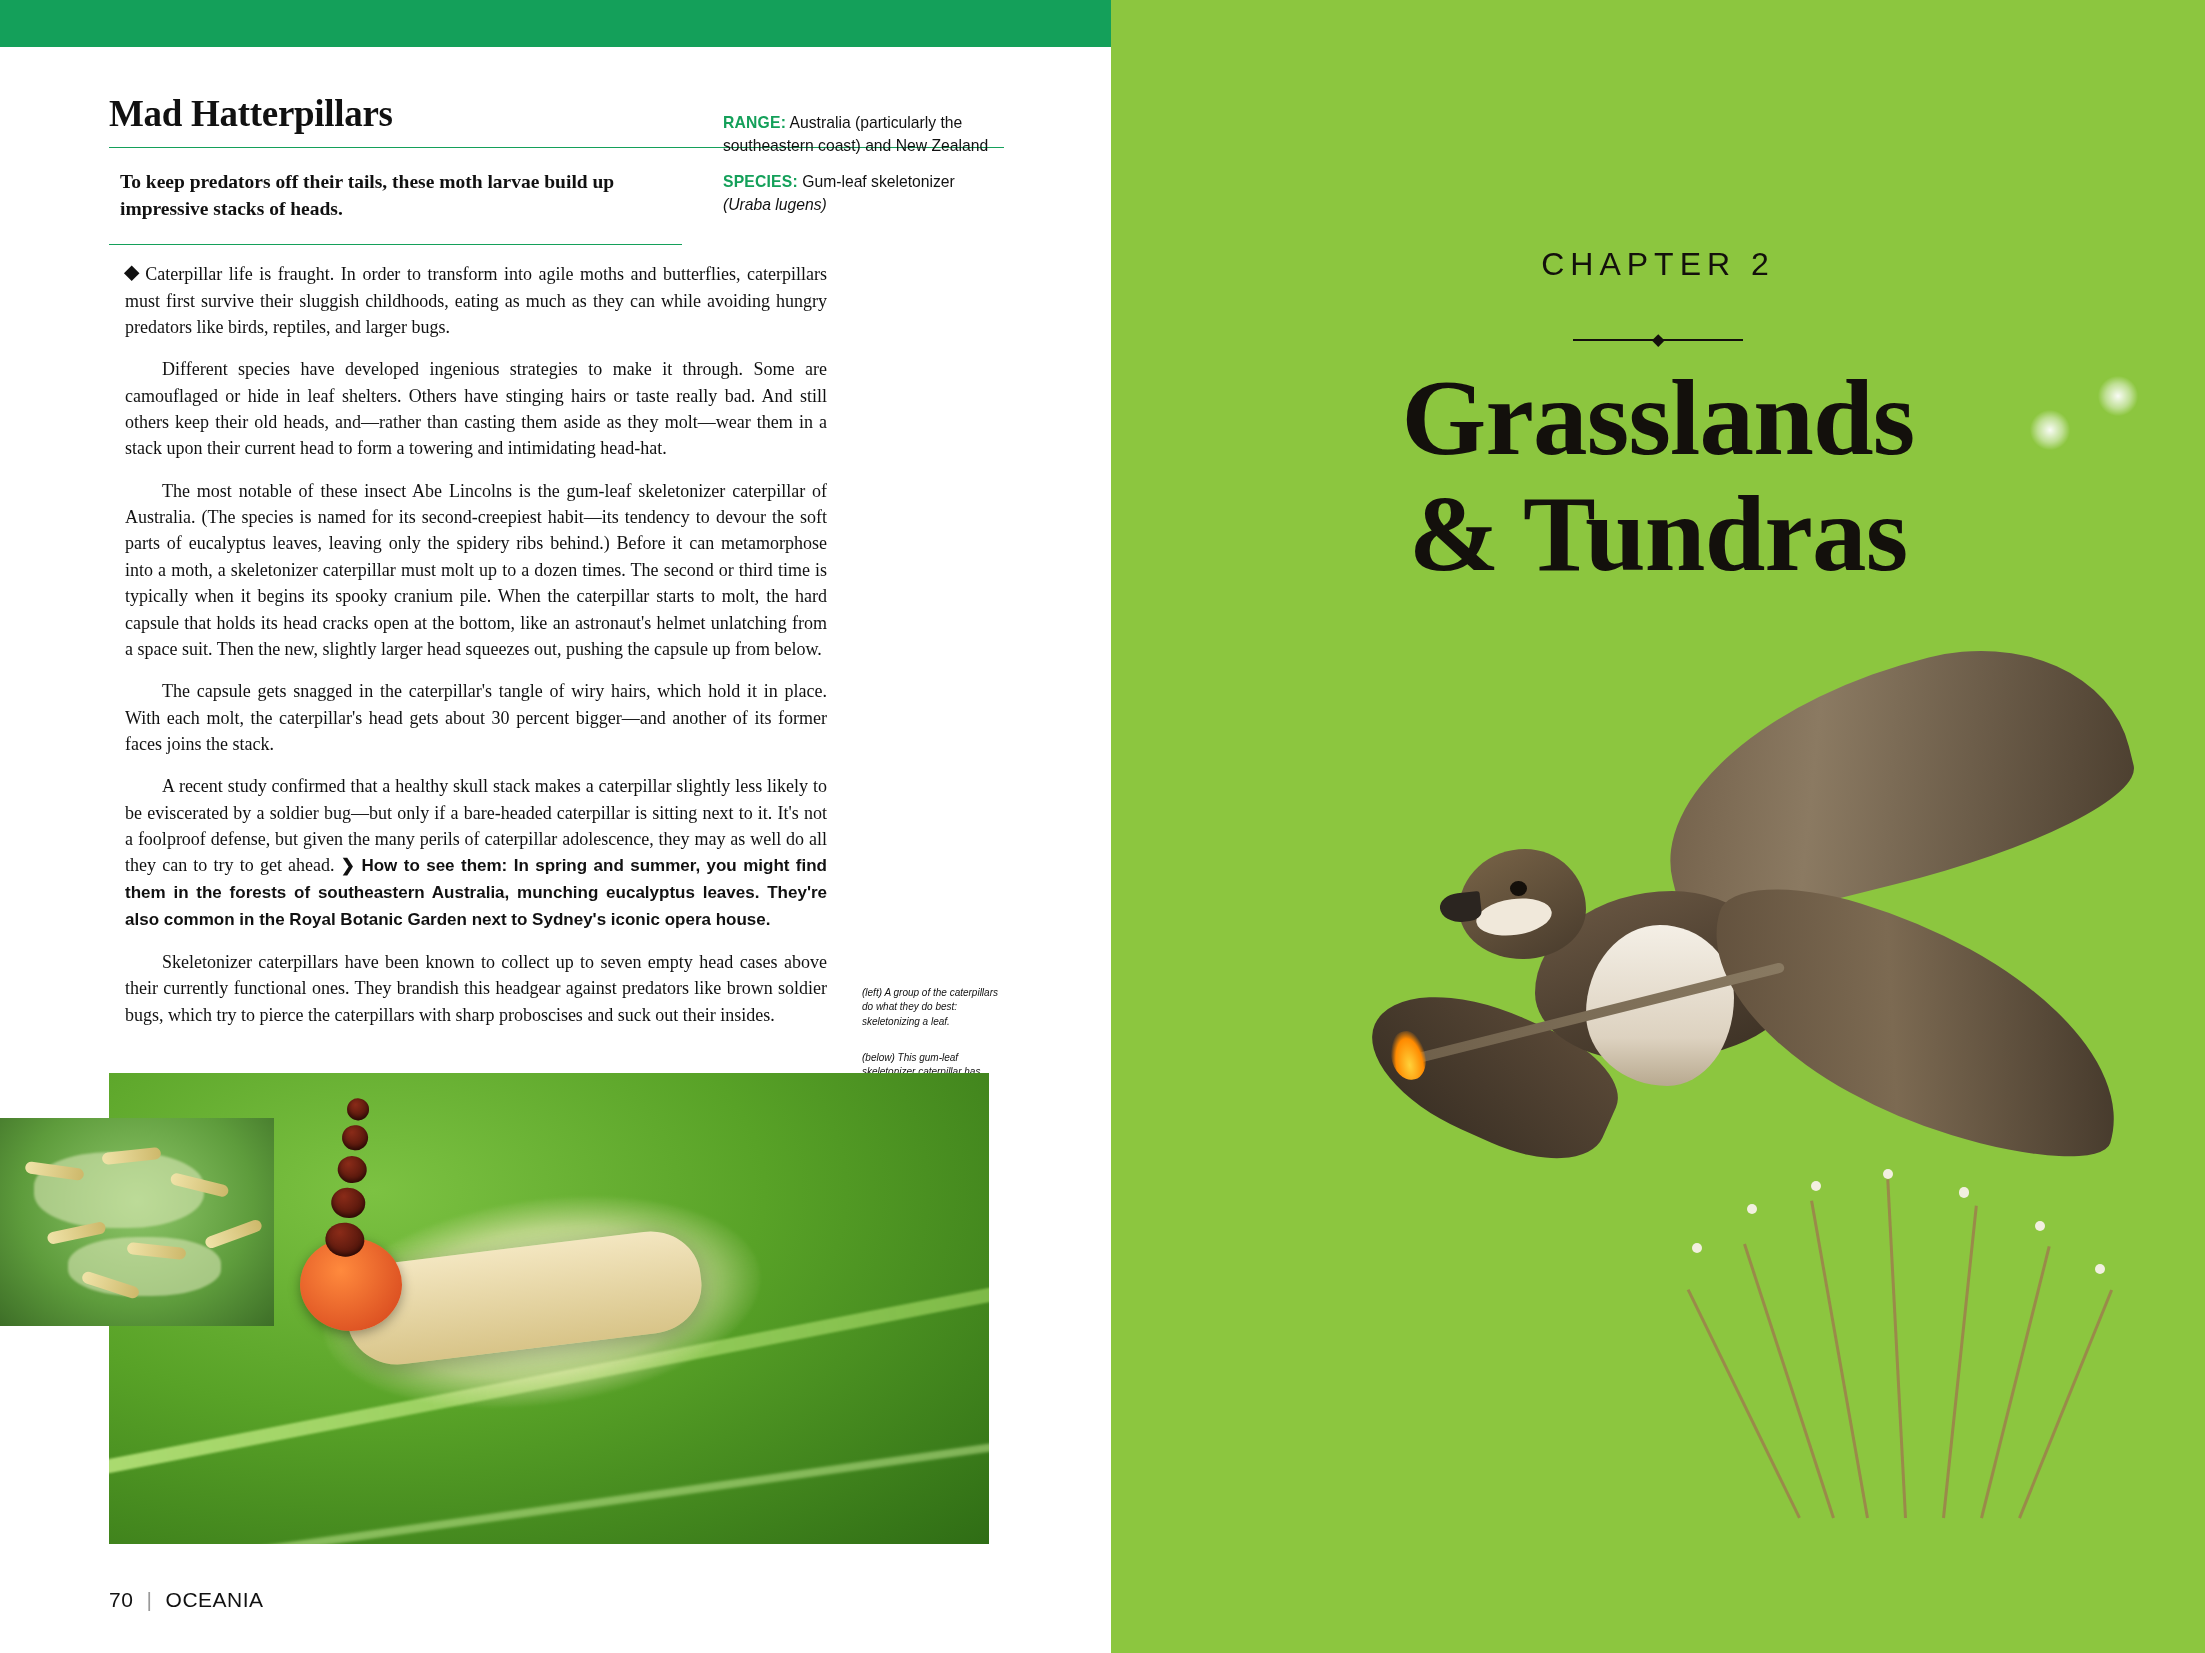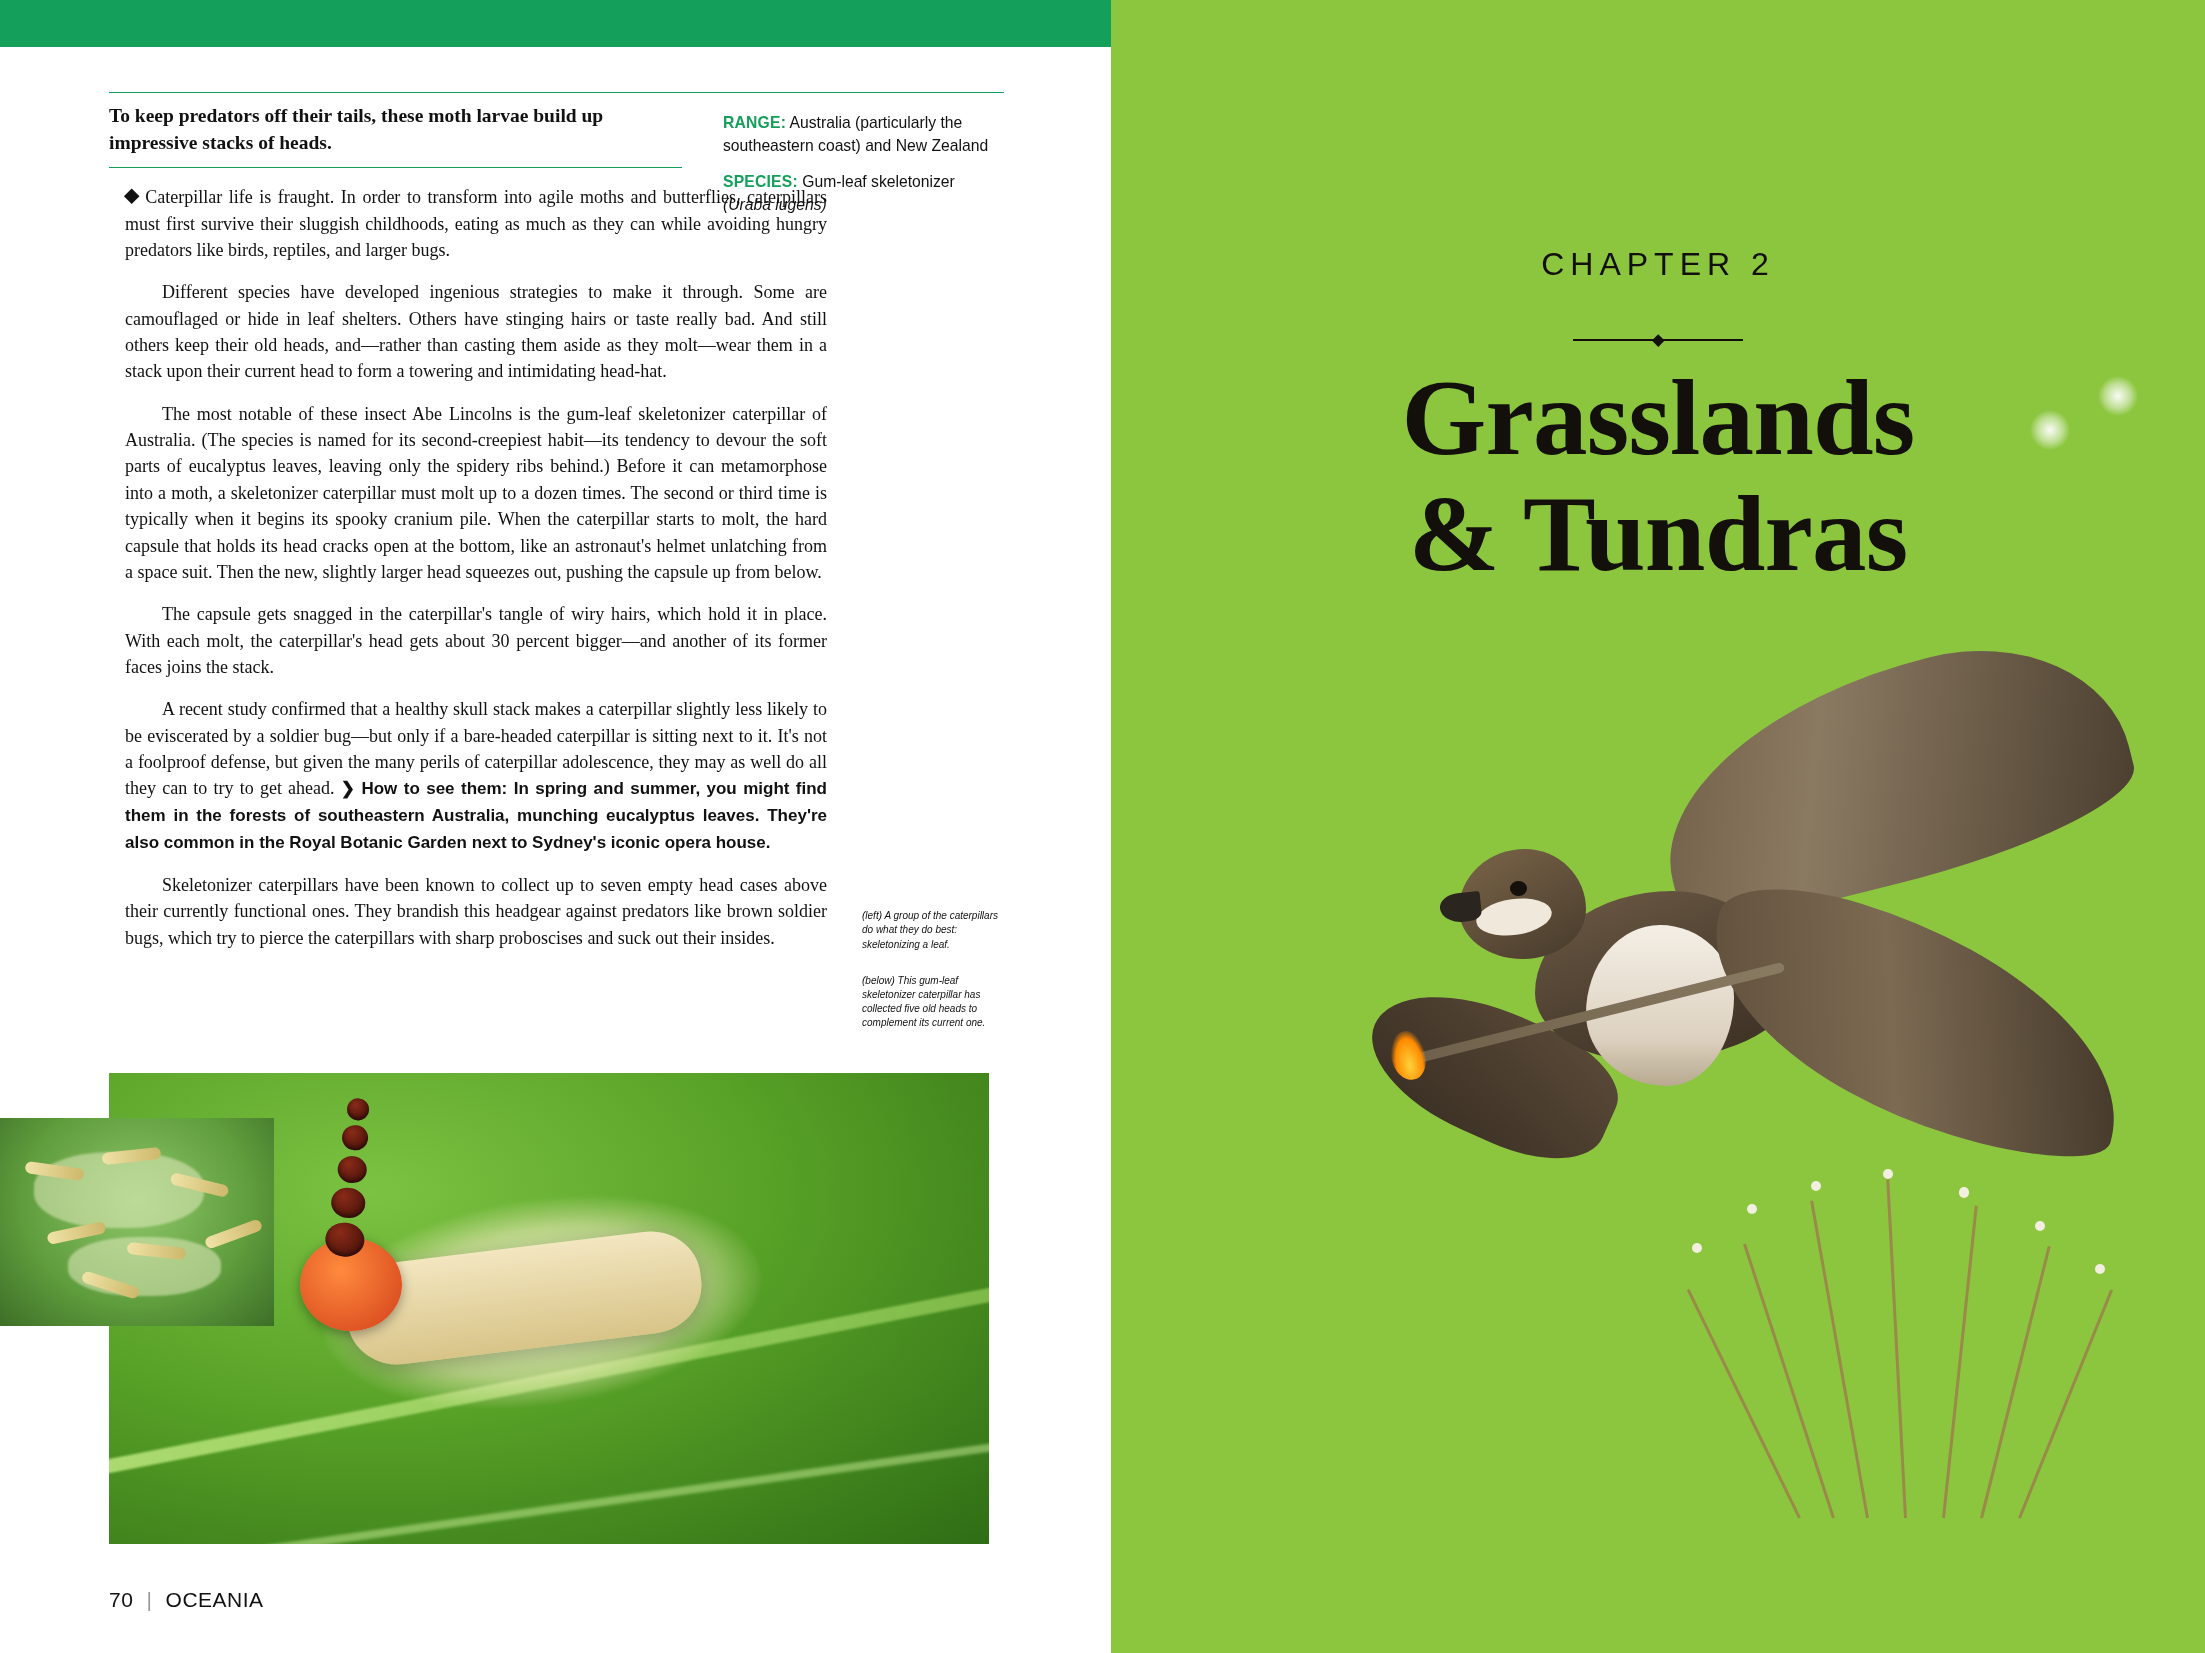--- a/index.html
+++ b/index.html
@@ -57,21 +57,21 @@
   .dek-wrap {
     width: 573px;
   }
   .dek {
     font-family: "Liberation Serif", serif;
     font-weight: bold;
     font-size: 19.5px;
     line-height: 1.38;
     color: #111111;
     padding: 10.2px 0 10.2px 0;
-    margin: 0;
+    margin: 11px;
   }
   .facts {
     position: absolute;
     left: 602px;
     top: 6.8px;
     width: 297px;
     font-family: "Liberation Sans", sans-serif;
     font-size: 15.7px;
     line-height: 1.5;
     color: #111111;
@@ -446,20 +446,21 @@
 </style>
 </head>
 <body>
 
 <div class="spread">
 
   <div class="left-page">
     <div class="green-bar"></div>
 
     <div class="left-content">
+      <h1 class="article-title">Mad Hatterpillars</h1>
       <hr class="rule">
 
       <div class="dek-wrap">
         <p class="dek">To keep predators off their tails, these moth larvae build up impressive stacks of heads.</p>
         <hr class="rule">
       </div>
 
       <div class="facts">
         <p>
           <span class="lbl">RANGE:</span>

